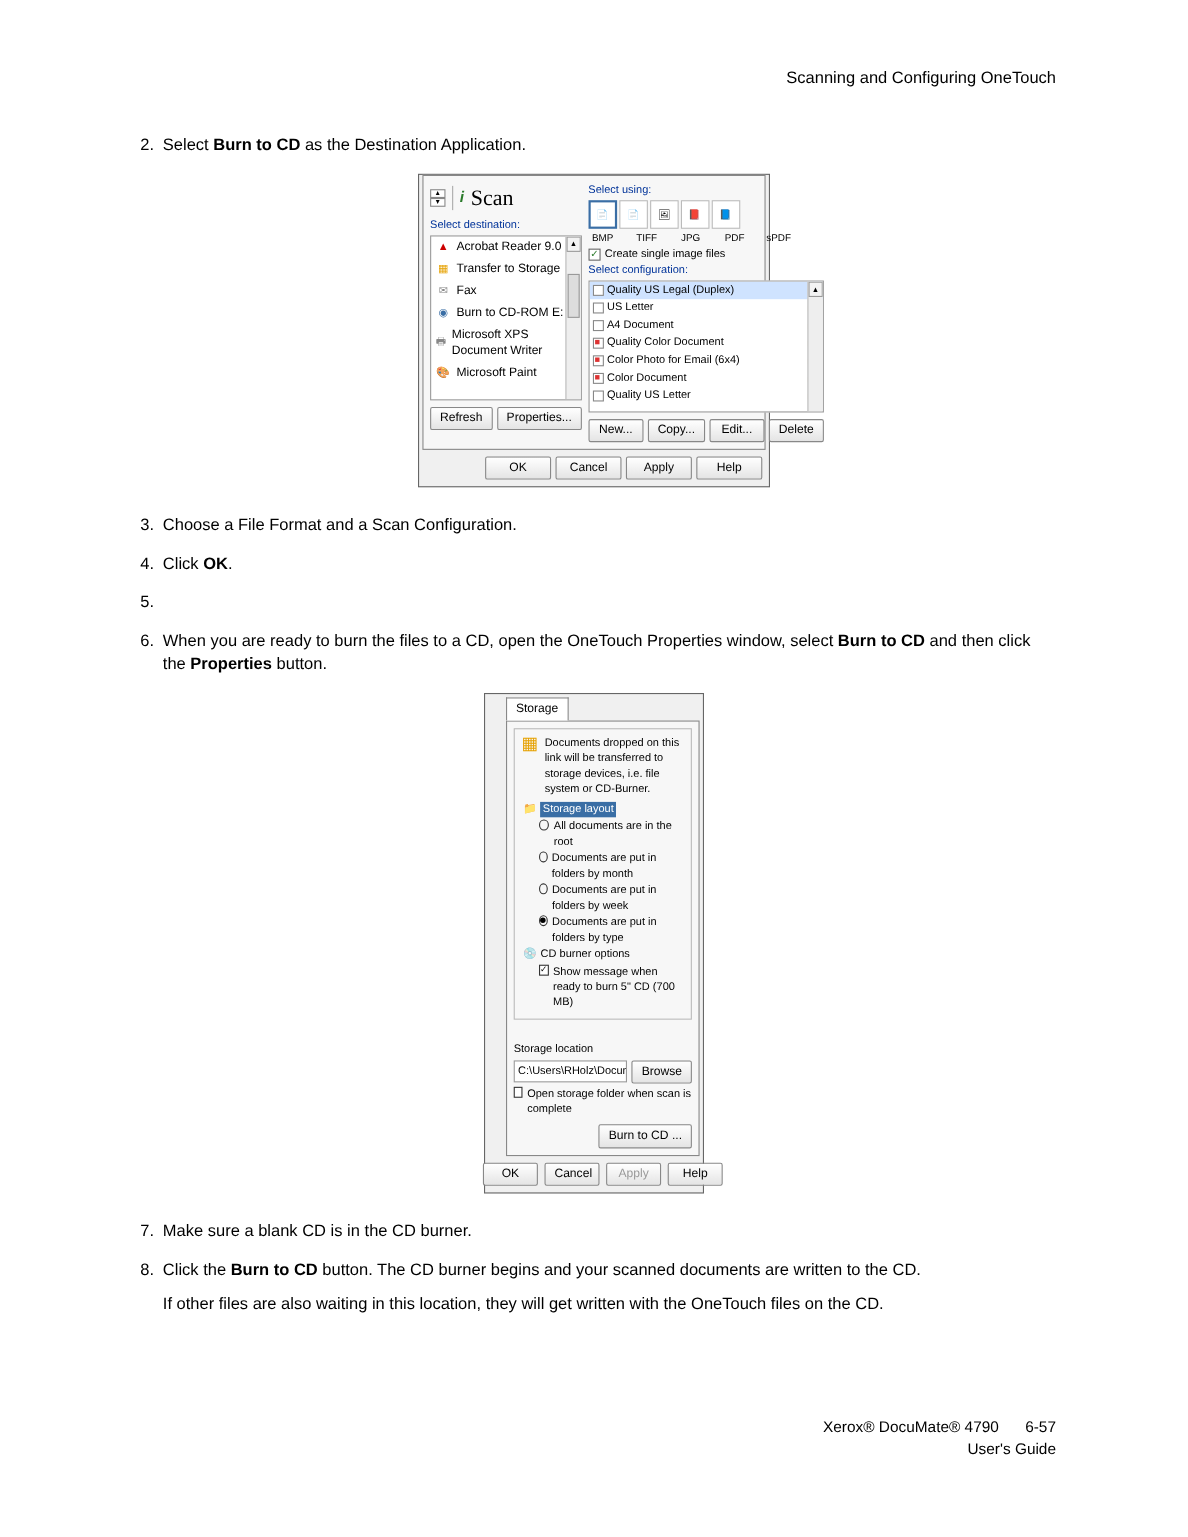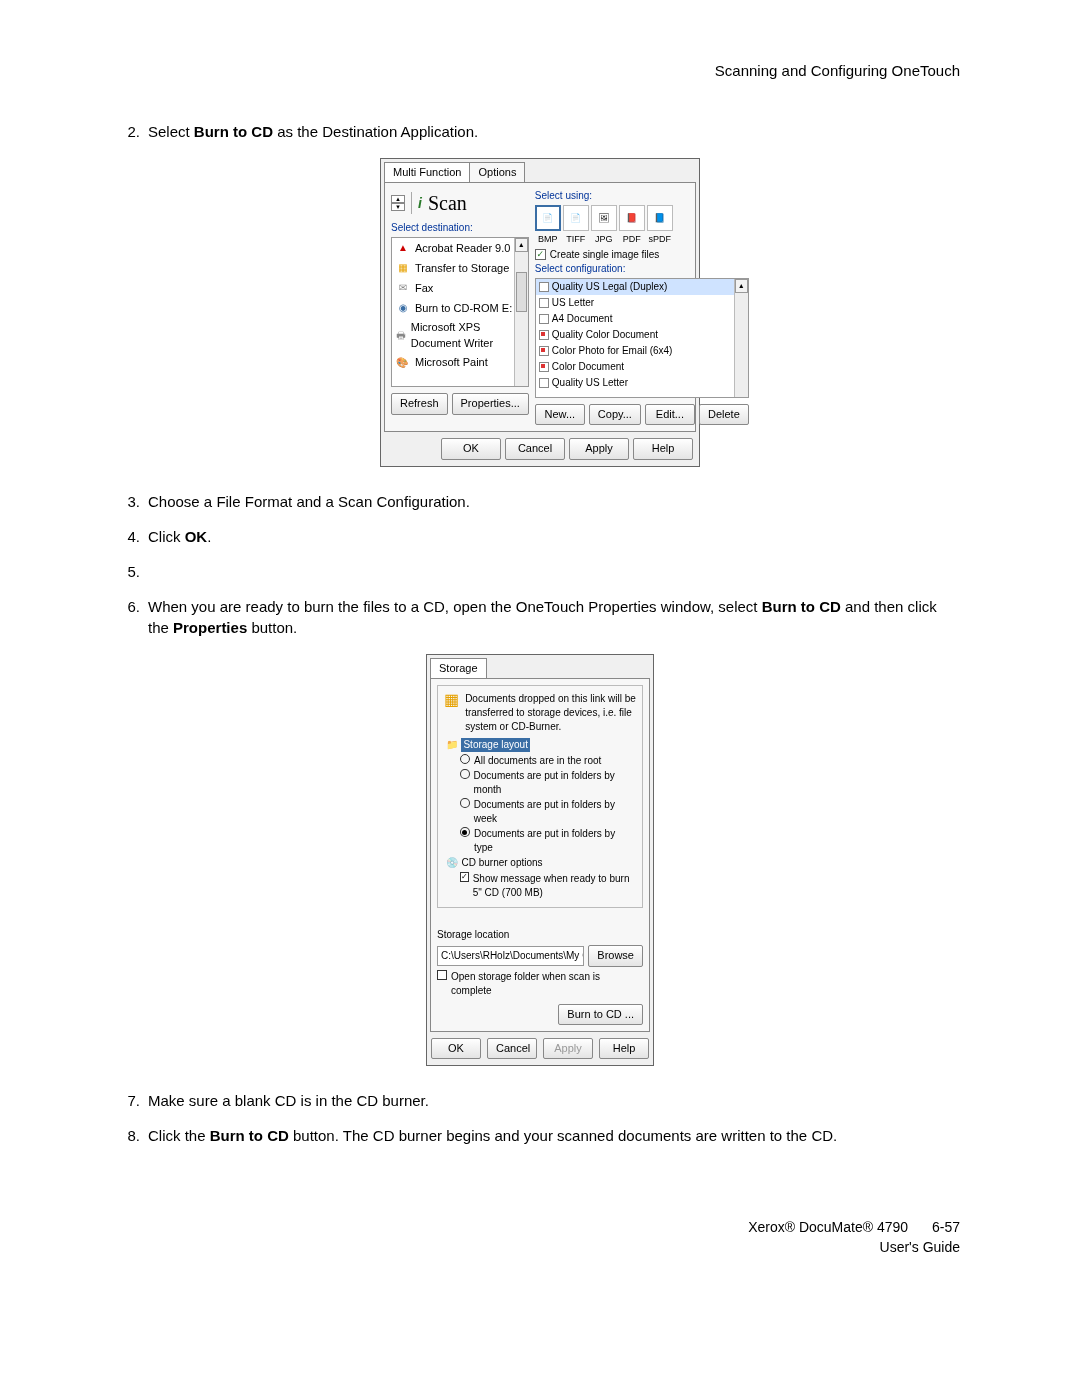--- a/index.html
+++ b/index.html
@@ -33,75 +33,71 @@
   .dest-list { border: 1px solid #999; background: #fff; height: 150px; overflow: hidden; position: relative; }
   .dest-list .sb { position:absolute; right:0; top:0; bottom:0; width:14px; background:#eee; border-left:1px solid #bbb;}
   .dest-list .sb .arr { height:14px; border:1px solid #999; background:#f3f3f3; font-size:8px; text-align:center; line-height:12px;}
   .dest-list .sb .thumb { height:40px; margin:20px 1px 0 1px; border:1px solid #999; background:#ddd;}
   .dest-item { display: flex; align-items: center; gap: 4px; padding: 2px 3px; }
   .icon-sq { width: 16px; height: 16px; display: inline-flex; align-items:center; justify-content:center; font-size: 10px; }
   .fmt-row { text-align:center; }
   .fmt-icons { display: flex; gap: 2px; margin-bottom: 2px; }
   .fmt-ic { width: 26px; height: 26px; border: 1px solid #bbb; background: #fff; display:inline-flex; align-items:center; justify-content:center; font-size:9px; }
   .fmt-ic.sel { border: 2px solid #3a6ea5; }
-  .fmt-lbls { display:flex; gap:2px; }
+  .fmt-lbls { display:flex; gap:14px; }
   .fmt-lbls span { width:26px; text-align:center; font-size:9px; }
   .chk { display:flex; align-items:center; gap:4px; font-size:10px; margin-top:2px; }
   .chk .box { width:11px; height:11px; border:1px solid #666; background:#fff; font-size:9px; line-height:9px; text-align:center; color:#2a7a2a; }
   .config-list { border: 1px solid #999; background: #fff; height: 120px; overflow:hidden; position:relative; }
   .config-list .sb { position:absolute; right:0; top:0; bottom:0; width:14px; background:#eee; border-left:1px solid #bbb;}
   .config-list .sb .arr { height:14px; border:1px solid #999; background:#f3f3f3; font-size:8px; text-align:center; line-height:12px;}
   .cfg-item { display:flex; align-items:center; justify-content:space-between; padding:1px 3px; font-size:10px; }
   .cfg-item .l { display:flex; align-items:center; gap:3px; }
   .cfg-item.sel { background:#cfe3ff; }
   .lock { color:#c89a00; font-size:10px; }
   .pg { width:10px; height:10px; border:1px solid #888; background:#fff; display:inline-block; position:relative;}
   .pg.c::after{content:"";position:absolute;left:1px;top:1px;width:4px;height:4px;background:#d33;}
   .btn-row { display:flex; gap:4px; margin-top:6px; }
   .btn-row.right { justify-content:flex-end; }
   .btn-row.center { justify-content:center; }
   .wbtn { border:1px solid #888; background:linear-gradient(#fff,#e4e4e4); padding:2px 8px; font-size:11px; border-radius:2px; min-width:50px; text-align:center;}
   .wbtn.wide { min-width:60px; }
   
-  .dlg2 { width: 228px; }
+  .dlg2 { width: 200px; padding-left: 16px; }
   .grp { border:1px solid #bbb; padding:6px; margin-bottom:6px; }
   .storage-top { display:flex; gap:6px; align-items:flex-start; }
   .tree-lbl { background:#3a6ea5; color:#fff; padding:0 2px; font-size:10px; }
   .radio, .check { display:flex; align-items:flex-start; gap:4px; font-size:10px; margin:1px 0 1px 16px;}
   .radio .r { width:10px; height:10px; border:1px solid #333; border-radius:50%; display:inline-flex; align-items:center; justify-content:center;}
   .radio .r.on::after { content:""; width:5px; height:5px; background:#000; border-radius:50%;}
   .check .c { width:10px; height:10px; border:1px solid #333; background:#fff; font-size:8px; line-height:8px; text-align:center;}
   .hdg { font-size:10px; margin:1px 0 2px 2px; display:flex; align-items:center; gap:3px;}
   .path-row { display:flex; gap:4px; align-items:center; }
   .path-box { flex:1; border:1px solid #999; background:#fff; padding:2px 3px; font-size:10px; white-space:nowrap; overflow:hidden;}
   .note { font-size:10px; margin:6px 0; }
-  .footer { text-align: right; margin-top: 72px; font-size: 14px; }
+  .footer { text-align: right; margin-top: 92px; font-size: 14px; }
   .footer .pg-num { display:inline-block; margin-left:20px; }
 </style>
 </head>
 <body>
 
 <div class="header-right">Scanning and Configuring OneTouch</div>
 
 <ol class="main">
 
   <li>
     <span class="num">2.</span>
     <span class="body">
       <span>Select </span><span class="bold">Burn to CD</span><span> as the Destination Application.</span>
     </span>
   </li>
 </ol>
 
 <div class="fig-wrap">
   <div class="dlg dlg1">
-    <div class="tabs">
-      <div class="tab active">Multi Function</div>
-      <div class="tab">Options</div>
-    </div>
     <div class="panel">
       <div class="two-col">
         <div class="col-left">
           <div class="scan-title">
             <div class="stepper">
                 <div>▴</div>
                 <div>▾</div>
               </div>
             <div class="sep"></div>
             <span class="i-glyph">i</span>
@@ -324,20 +320,21 @@
 
 <ol class="main">
   <li>
     <span class="num">7.</span>
     <span class="body">Make sure a blank CD is in the CD burner.</span>
   </li>
   <li>
     <span class="num">8.</span>
     <span class="body">
       <span>Click the </span><span class="bold">Burn to CD</span><span> button. The CD burner begins and your scanned documents are written to the CD.</span>
+      <p>If other files are also waiting in this location, they will get written with the OneTouch files on the CD.</p>
     </span>
   </li>
 </ol>
 
 <div class="footer">
   <span>Xerox® DocuMate® 4790</span>
   <span class="pg-num">6-57</span><br>
   <span>User's Guide</span>
 </div>
 

